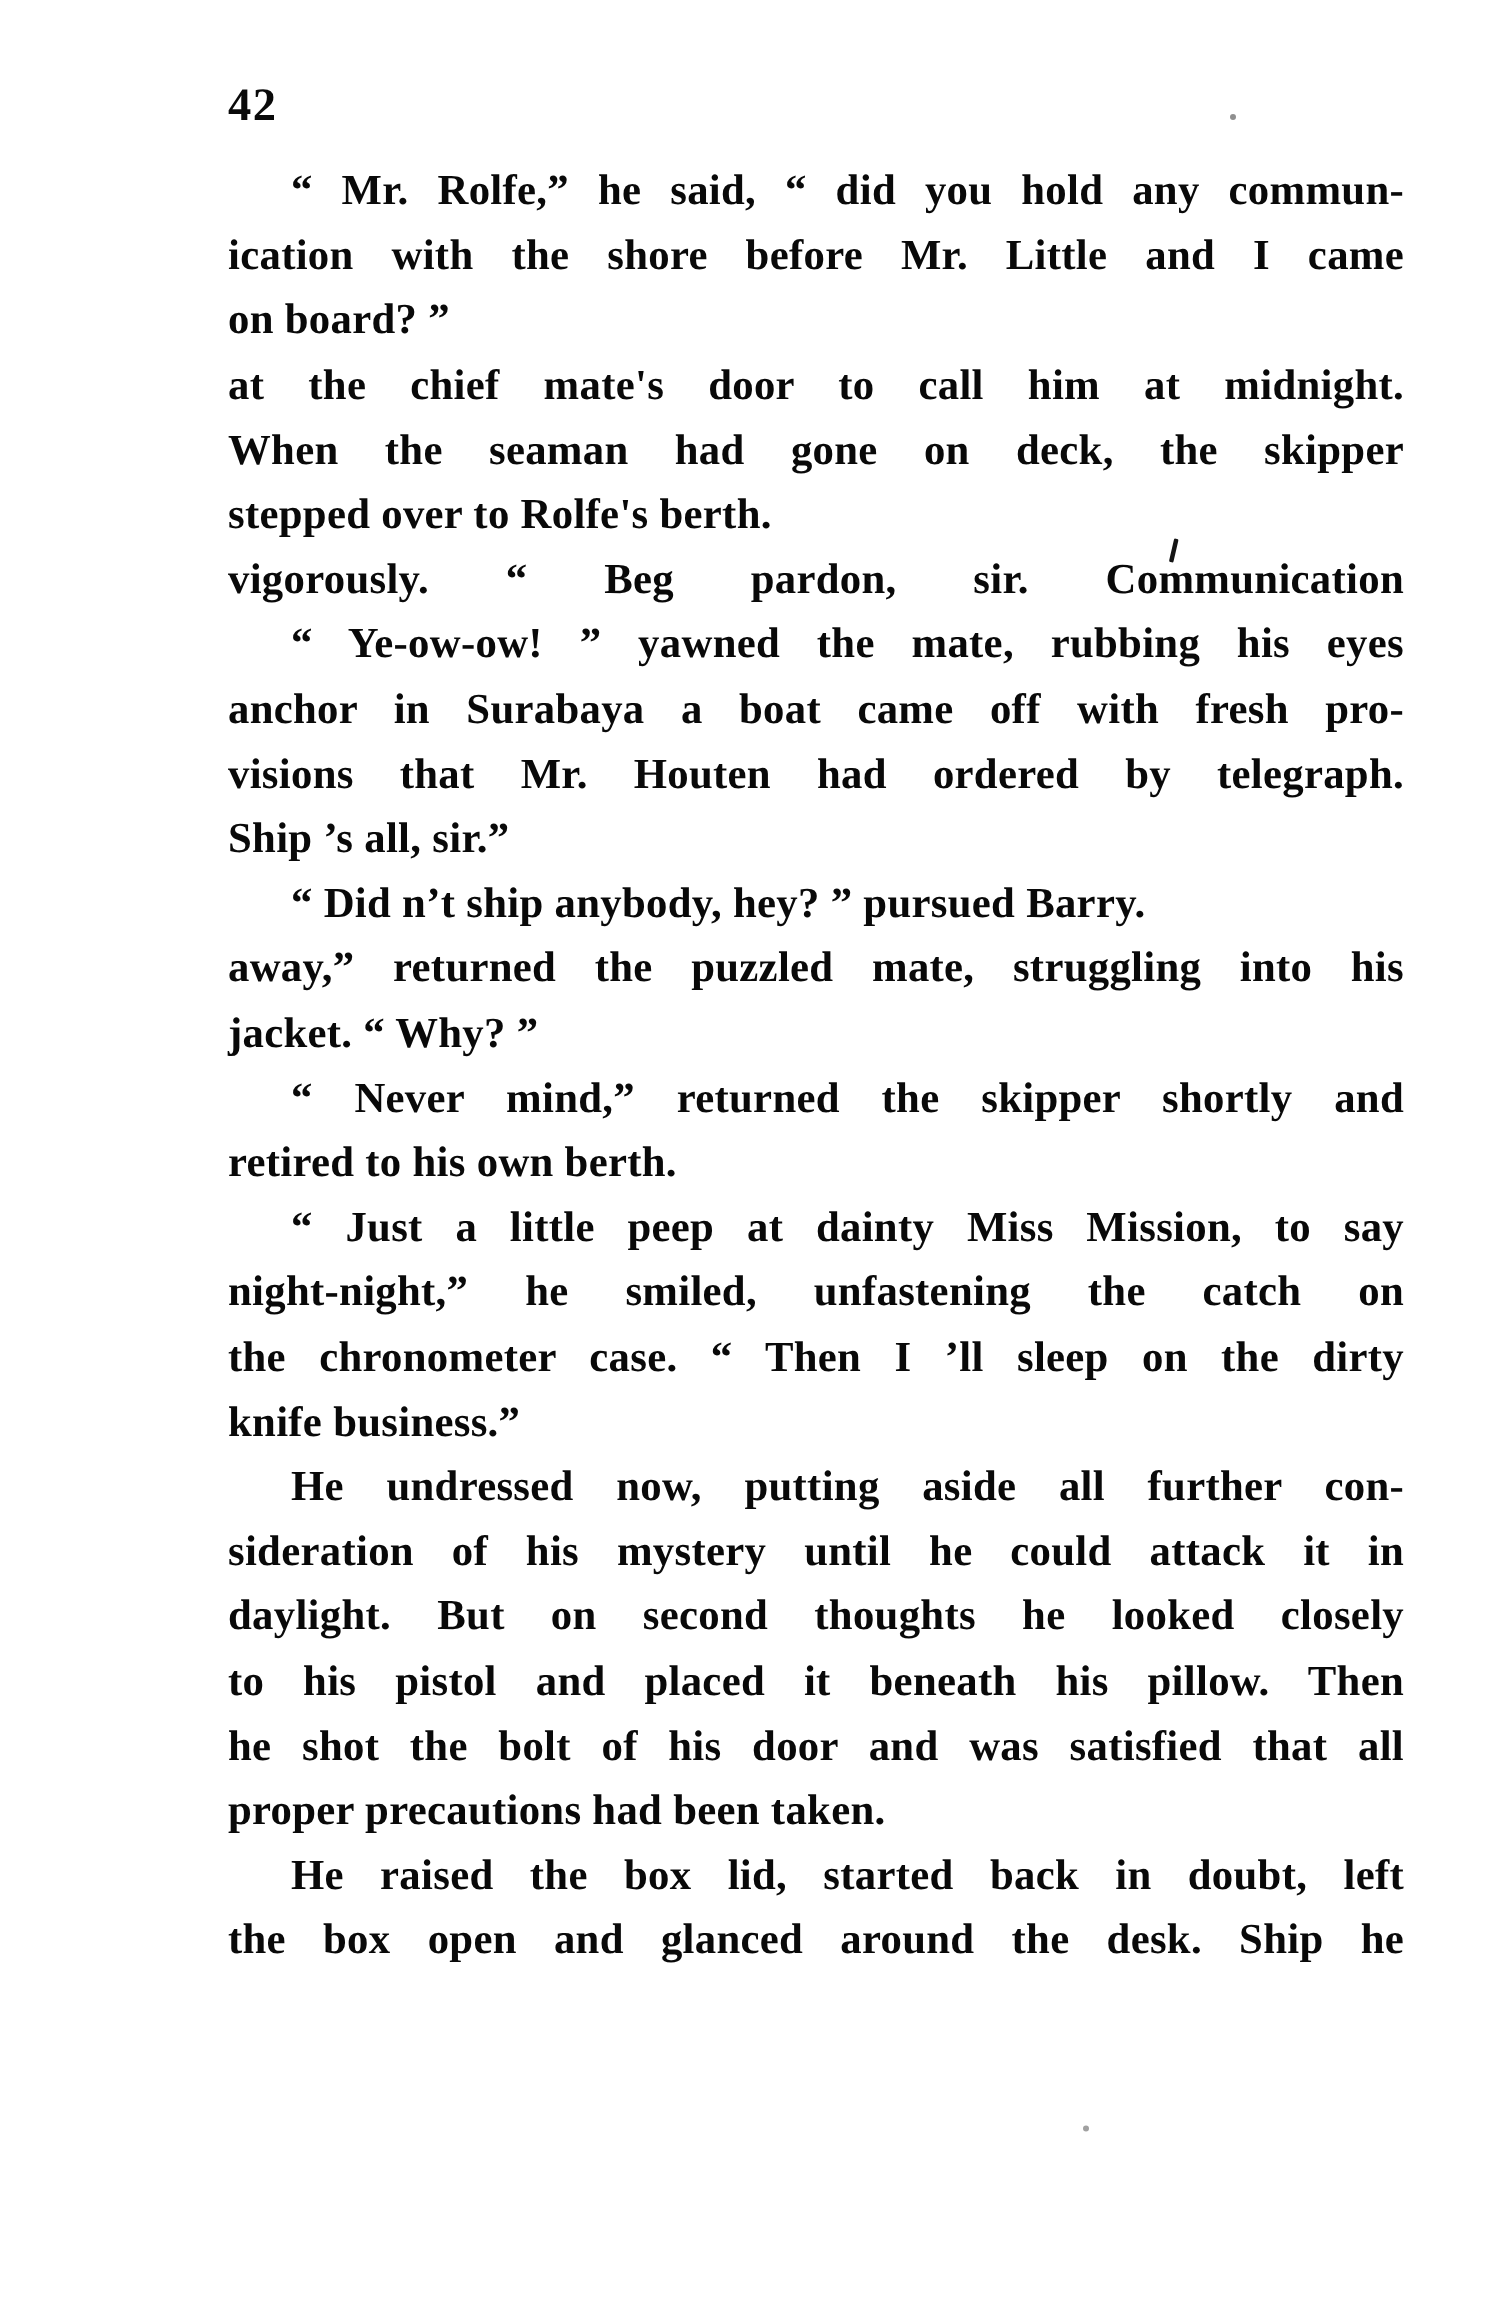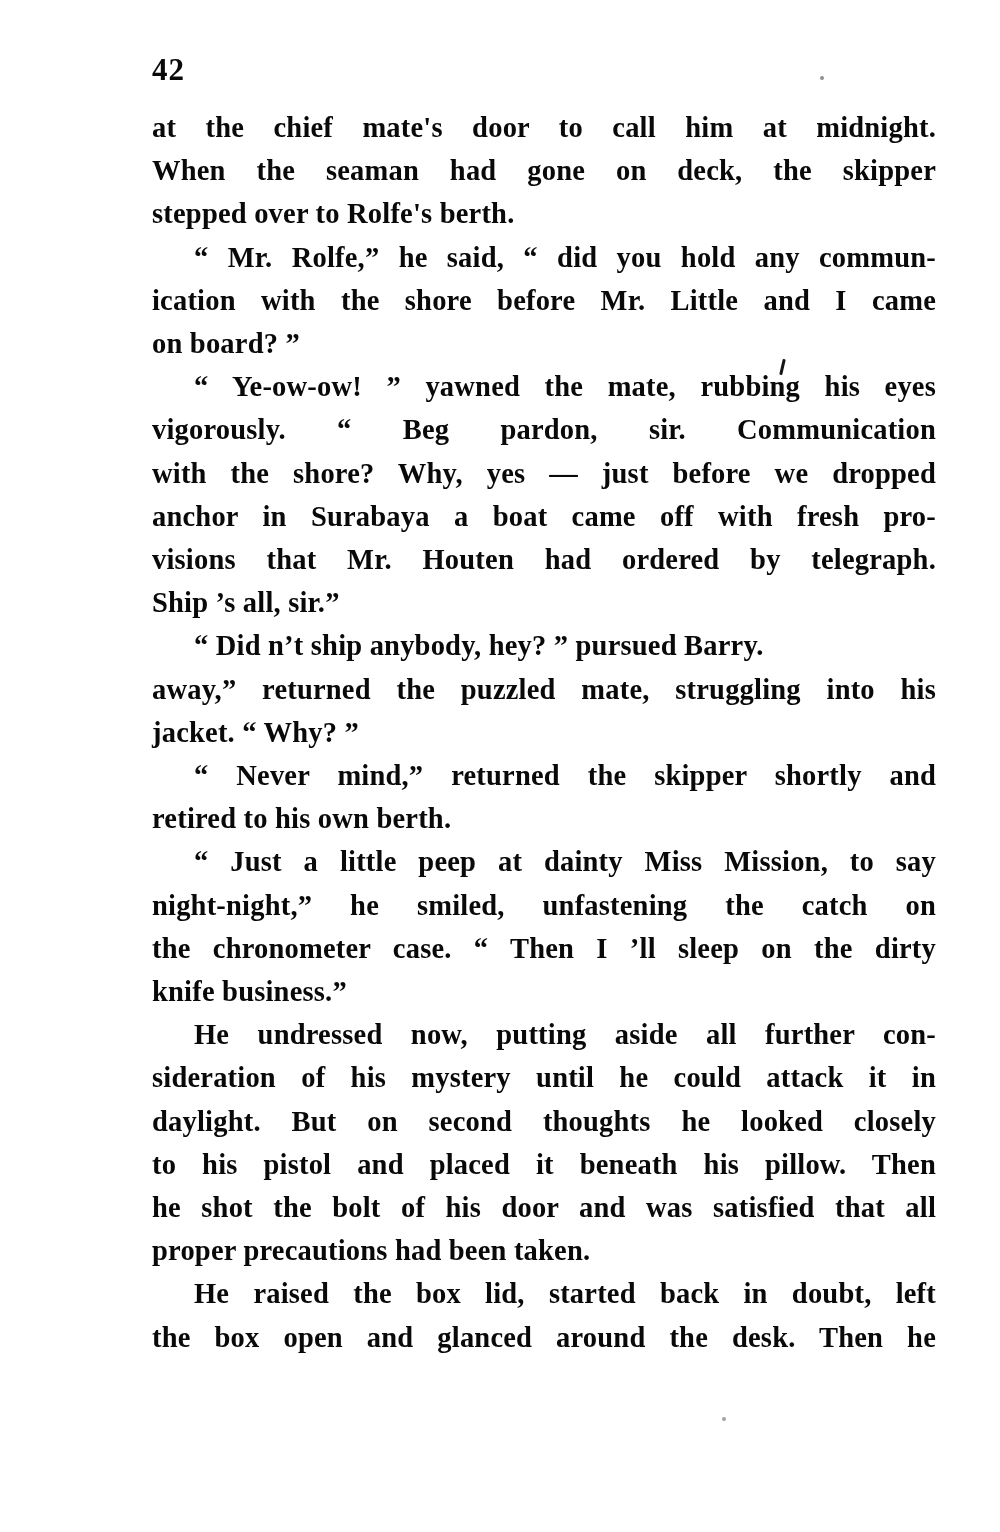--- a/index.html
+++ b/index.html
@@ -97,33 +97,32 @@
 
 <div class="page">
   <div class="header">
     <span class="page-number">42</span>
   </div>
 
   <div class="title-artifact-dot"></div>
 
   <div class="body-text">
       <div class="para">
+        <div class="line j indent">“ Mr. Rolfe,” he said, “ did you hold any commun-</div>
+        <div class="line j">ication with the shore before Mr. Little and I came</div>
+        <div class="line">on board? ”</div>
+      </div>
+      <div class="para">
         <div class="line j">at the chief mate's door to call him at midnight.</div>
         <div class="line j">When the seaman had gone on deck, the skipper</div>
         <div class="line">stepped over to Rolfe's berth.</div>
       </div>
       <div class="para">
-        <div class="line j indent">“ Mr. Rolfe,” he said, “ did you hold any commun-</div>
-        <div class="line j">ication with the shore before Mr. Little and I came</div>
-        <div class="line">on board? ”</div>
-      </div>
-      <div class="para">
+        <div class="line j">vigorously. “ Beg pardon, sir. Communication</div>
         <div class="line j indent">“ Ye-ow-ow! ” yawned the mate, rubbing his eyes</div>
-        <div class="line j">vigorously. “ Beg pardon, sir. Communication</div>
-        <div class="line j">with the shore? Why, yes — just before we dropped</div>
         <div class="line j">anchor in Surabaya a boat came off with fresh pro-</div>
         <div class="line j">visions that Mr. Houten had ordered by telegraph.</div>
         <div class="line">Ship ’s all, sir.”</div>
       </div>
       <div class="para">
         <div class="line indent">“ Did n’t ship anybody, hey? ” pursued Barry.</div>
       </div>
       <div class="para">
         <div class="line j">away,” returned the puzzled mate, struggling into his</div>
         <div class="line">jacket. “ Why? ”</div>
@@ -141,19 +140,19 @@
       <div class="para">
         <div class="line j indent">He undressed now, putting aside all further con-</div>
         <div class="line j">sideration of his mystery until he could attack it in</div>
         <div class="line j">daylight. But on second thoughts he looked closely</div>
         <div class="line j">to his pistol and placed it beneath his pillow. Then</div>
         <div class="line j">he shot the bolt of his door and was satisfied that all</div>
         <div class="line">proper precautions had been taken.</div>
       </div>
       <div class="para">
         <div class="line j indent">He raised the box lid, started back in doubt, left</div>
-        <div class="line j">the box open and glanced around the desk. Then he</div>
+        <div class="line j">the box open and glanced around the desk. Ship he</div>
       </div>
     </div>
 
   <div class="artifact-slash"></div>
   <div class="artifact-dot-bottom"></div>
 </div>
 
 </body></html>

